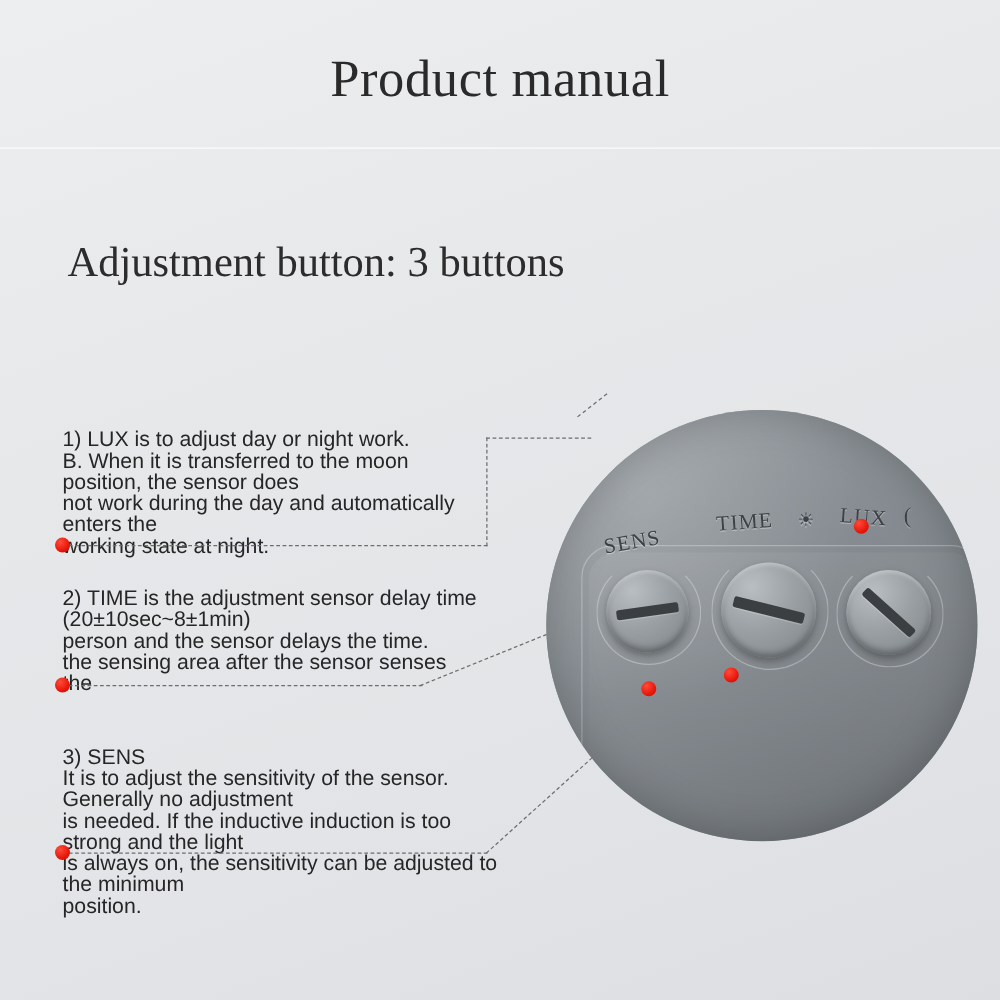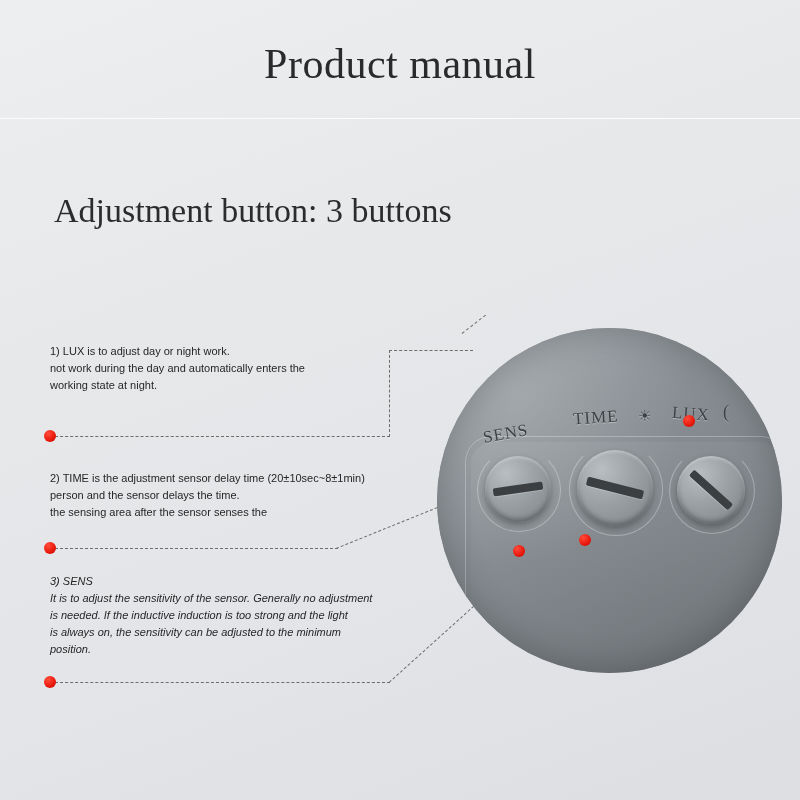--- a/index.html
+++ b/index.html
@@ -48,30 +48,30 @@
     top: 192px;
     left: 54px;
     font-size: 34px;
     color: #2c2c2c;
     font-family: "Liberation Serif", serif;
   }
 
   
   .para {
     position: absolute;
-    font-size: 11px;
+    font-size: 17px;
     line-height: 17px;
     color: #262626;
   }
   .para .ptitle {
     display: block;
   }
   #para-1 { top: 343px; left: 50px; width: 330px; }
   #para-2 { top: 470px; left: 50px; width: 335px; }
-  #para-3 { top: 573px; left: 50px; width: 360px; font-style: italic; }
+  #para-3 { top: 597px; left: 50px; width: 360px; }
   .para p { margin: 0; }
 
   
   .dot {
     position: absolute;
     width: 12px;
     height: 12px;
     border-radius: 50%;
     background: radial-gradient(circle at 35% 30%, #ff4b3a 0%, #e8180b 60%, #b80d05 100%);
   }
@@ -214,20 +214,21 @@
 
 <div id="page">
 
   <div id="header-title">Product manual</div>
   <div id="header-rule"></div>
 
   <div id="subtitle">Adjustment button: 3 buttons</div>
 
   <div class="para" id="para-1">
     <p class="ptitle">1) LUX is to adjust day or night work.</p>
+    <p>B. When it is transferred to the moon position, the sensor does</p>
     <p>not work during the day and automatically enters the</p>
     <p>working state at night.</p>
   </div>
 
   <div class="para" id="para-2">
     <p class="ptitle">2) TIME is the adjustment sensor delay time (20±10sec~8±1min)</p>
     <p>person and the sensor delays the time.</p>
     <p>the sensing area after the sensor senses the</p>
   </div>
 

